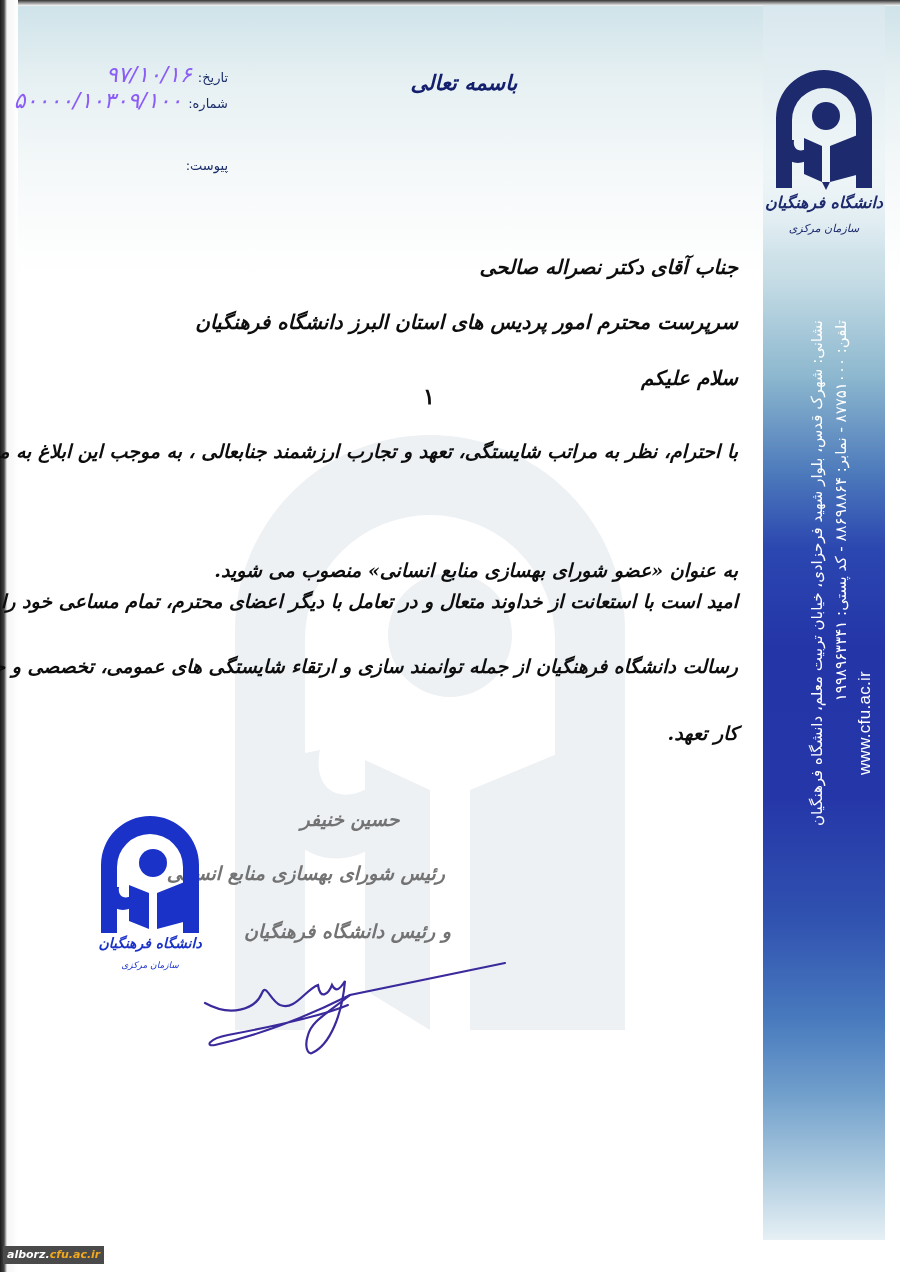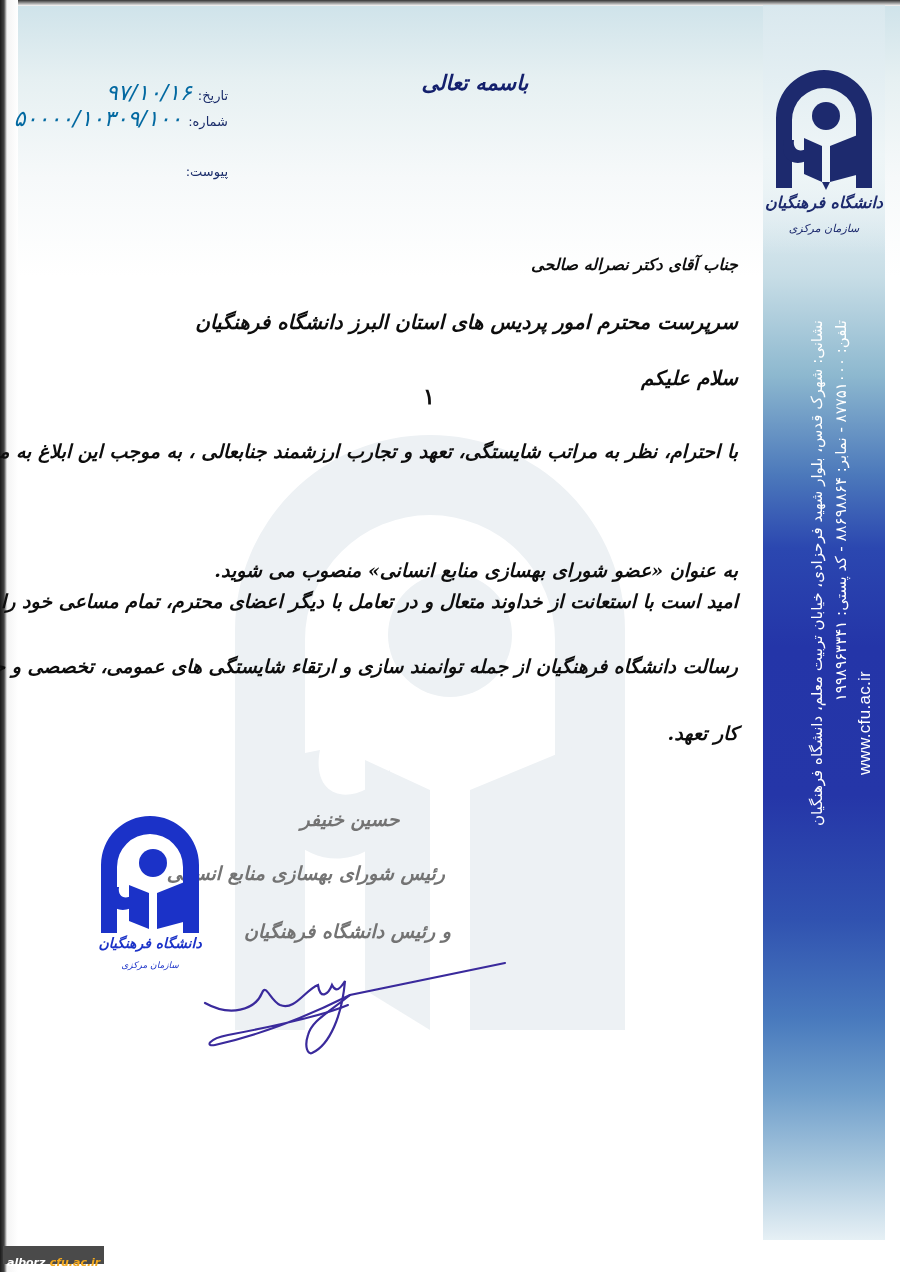--- a/index.html
+++ b/index.html
@@ -30,36 +30,36 @@
     font-family: "DejaVu Sans", sans-serif; direction: rtl; }
   .band-address { left: 808px; top: 1010px; font-size: 15px; width: 690px; text-align: right; }
   .band-phones { left: 832px; top: 1010px; font-size: 15px; width: 690px; text-align: right; }
   .band-url { left: 855px; top: 775px; font-size: 17px; width: 150px; direction: ltr; text-align: left;
     font-family: "Liberation Sans", sans-serif; letter-spacing: 0.3px; }
 
   
   .watermark { position: absolute; left: 215px; top: 430px; width: 430px; height: 600px; opacity: 1; }
   .meta-row { position: absolute; display: flex; direction: rtl; align-items: baseline; }
   .meta-label { font-family: "DejaVu Sans", sans-serif; font-size: 13px; color: #1b2d6b; margin-left: 6px; }
-  .meta-value { font-family: "DejaVu Sans", sans-serif; font-size: 22px; color: #0369a1; direction: ltr; font-style: italic; margin-top: 18px; }
+  .meta-value { font-family: "DejaVu Sans", sans-serif; font-size: 22px; color: #8b5cf6; direction: ltr; font-style: italic; }
 
-  .bismillah { position: absolute; left: 420px; top: 70px; width: 110px; text-align: center;
+  .bismillah { position: absolute; left: 409px; top: 70px; width: 110px; text-align: center;
     font-size: 21px; font-style: italic; font-weight: bold; color: #14206d; direction: rtl; }
 
   
   .logo-top { position: absolute; left: 770px; top: 70px; width: 108px; height: 120px; }
   .logo-title { position: absolute; left: 765px; top: 193px; width: 118px; text-align: center;
     font-size: 16px; font-weight: bold; font-style: italic; color: #1d2a6e; direction: rtl; }
   .logo-sub { position: absolute; left: 765px; top: 222px; width: 118px; text-align: center;
     font-size: 11px; font-style: italic; color: #1d2a6e; direction: rtl; }
 
   
   .letter { position: absolute; direction: rtl; font-family: "DejaVu Serif", serif;
     font-style: italic; font-weight: bold; color: #0d0d0d; white-space: nowrap; }
-  .recipient { right: 162px; top: 255px; font-size: 16px; }
+  .recipient { right: 162px; top: 255px; font-size: 20px; }
   .position  { right: 162px; top: 310px; font-size: 20px; text-align: right; }
   .greeting  { right: 162px; top: 366px; font-size: 20px; }
   .mark-one  { left: 423px; top: 383px; font-size: 22px; font-style: normal; }
   .para1a { right: 162px; top: 440px; font-size: 19px; }
   .para1b { right: 162px; top: 513px; font-size: 19px; margin-top: 46px; }
   .para2a { right: 162px; top: 590px; font-size: 19px; }
   .para2b { right: 162px; top: 655px; font-size: 19px; }
   .para2c { right: 162px; top: 722px; font-size: 19px; }
 
   .sign-name  { position: absolute; left: 290px; top: 808px; width: 120px; text-align: center; }
@@ -70,21 +70,21 @@
   .signature { position: absolute; left: 200px; top: 955px; width: 310px; height: 105px; }
 
   
   .stamp { position: absolute; left: 95px; top: 815px; width: 110px; height: 120px; }
   .stamp-title { position: absolute; left: 90px; top: 935px; width: 120px; text-align: center;
     color: #1b32c8; font-style: italic; font-weight: bold; font-size: 14px; direction: rtl; }
   .stamp-sub { position: absolute; left: 90px; top: 960px; width: 120px; text-align: center;
     color: #1b32c8; font-style: italic; font-size: 9px; direction: rtl; }
 
   
-  .site-label { position: absolute; left: 3px; top: 1246px; height: 18px; padding: 8px 4px;
+  .site-label { position: absolute; left: 3px; top: 1246px; height: 18px; padding: 0 4px;
     background: #4a4a4a; font-family: "DejaVu Sans", sans-serif; font-size: 11px;
     font-weight: bold; font-style: italic; line-height: 18px; }
   .site-label .a { color: #ffffff; }
   .site-label .b { color: #f2a81d; }
 </style>
 </head>
 <body>
 
 <div class="scan-edge-left"></div>
 <div class="page"></div>

